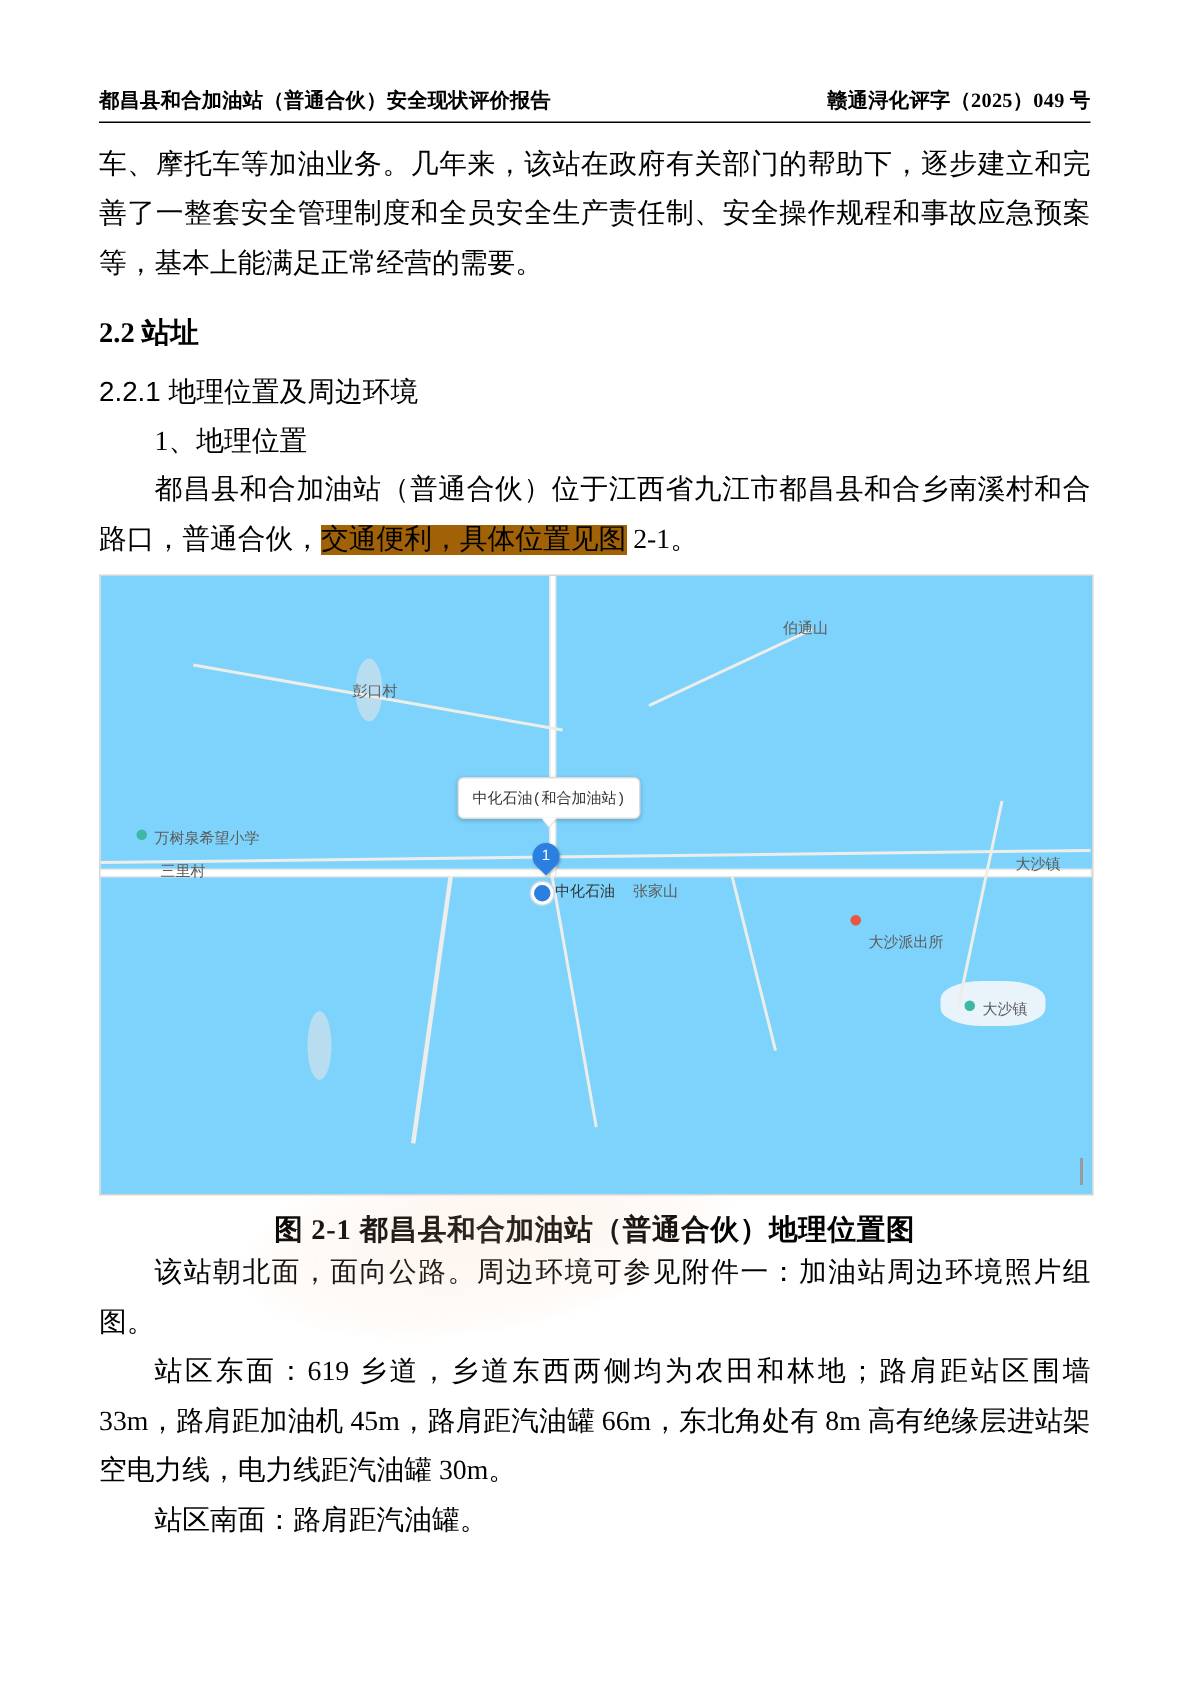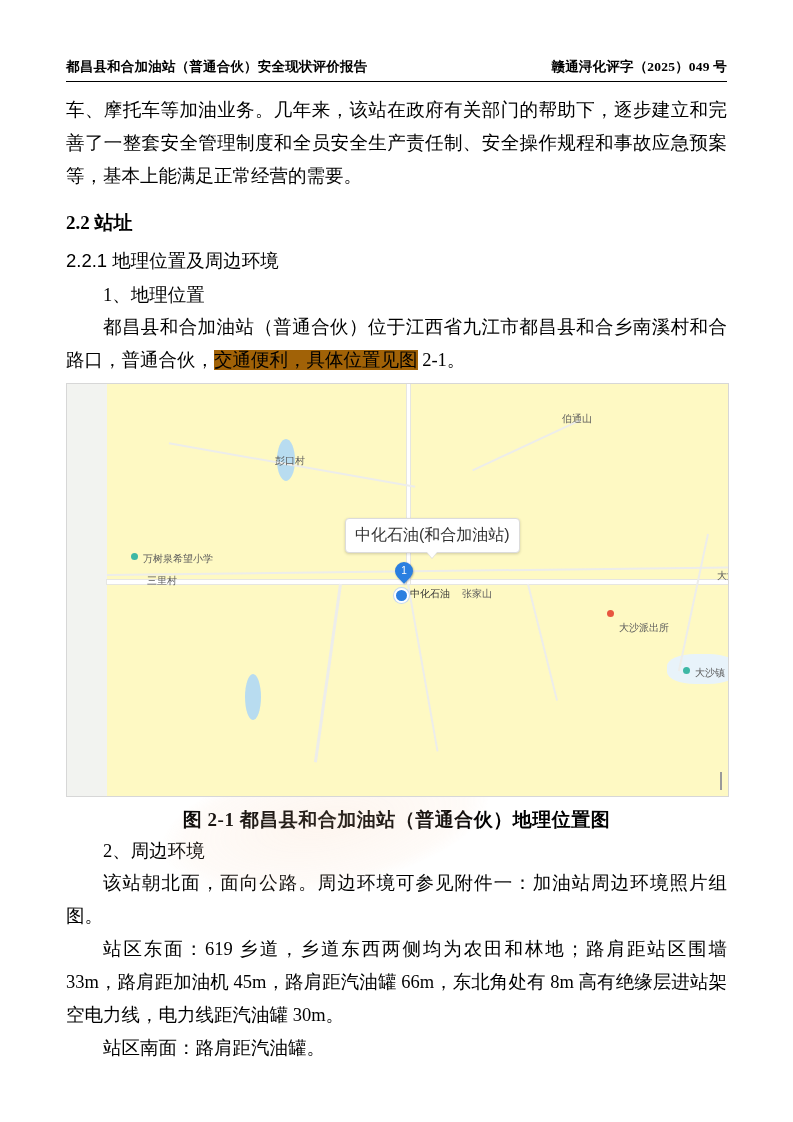--- a/index.html
+++ b/index.html
@@ -80,22 +80,21 @@
     width: 100%;
     height: 412px;
     position: relative;
     background: #f2f3f0;
     border: 1px solid #d7d7d7;
     overflow: hidden;
   }
   .map-canvas {
     position: absolute;
     inset: 0;
-    background: #fef9c3;
-    margin-left: 40px;
+    background: #7dd3fc;
   }
   .map-canvas .water {
     position: absolute;
     background: #b8dcf0;
     border-radius: 50%;
   }
   .road {
     position: absolute;
     background: #ffffff;
     box-shadow: 0 0 0 1px #e6e6e2;
@@ -117,22 +116,22 @@
     border-radius: 50%;
     background: #3db8a5;
   }
   .poi-dot.red { background: #e8563f; }
   .callout {
     position: absolute;
     background: #ffffff;
     border: 1px solid #dcdcdc;
     border-radius: 4px;
     box-shadow: 0 1px 3px rgba(0,0,0,0.18);
-    font-family: Liberation Sans, sans-serif;
-    font-size: 16px;
+    font-family: Liberation Mono, monospace;
+    font-size: 10px;
     color: #333;
     padding: 6px 9px;
     white-space: nowrap;
   }
   .callout:after {
     content: "";
     position: absolute;
     left: 50%;
     bottom: -6px;
     margin-left: -5px;
@@ -276,21 +275,20 @@
         </div>
       <div class="brand-dot" style="left:287px; top:204px;"></div>
       <div class="label" style="left:303px; top:203px; color:#333;">中化石油</div>
 
       <div class="scale-mark"></div>
     </div>
   </div>
 
   <div class="figcap">图 2-1 都昌县和合加油站（普通合伙）地理位置图</div>
 
-  <div class="h4">2、周边环境</div>
 
   <p class="para indent">该站朝北面，面向公路。周边环境可参见附件一：加油站周边环境照片组图。</p>
 
   <p class="para indent">站区东面：619 乡道，乡道东西两侧均为农田和林地；路肩距站区围墙 33m，路肩距加油机 45m，路肩距汽油罐 66m，东北角处有 8m 高有绝缘层进站架空电力线，电力线距汽油罐 30m。</p>
 
   <p class="para indent">站区南面：路肩距汽油罐。</p>
 
 </div>
 
 </body></html>

